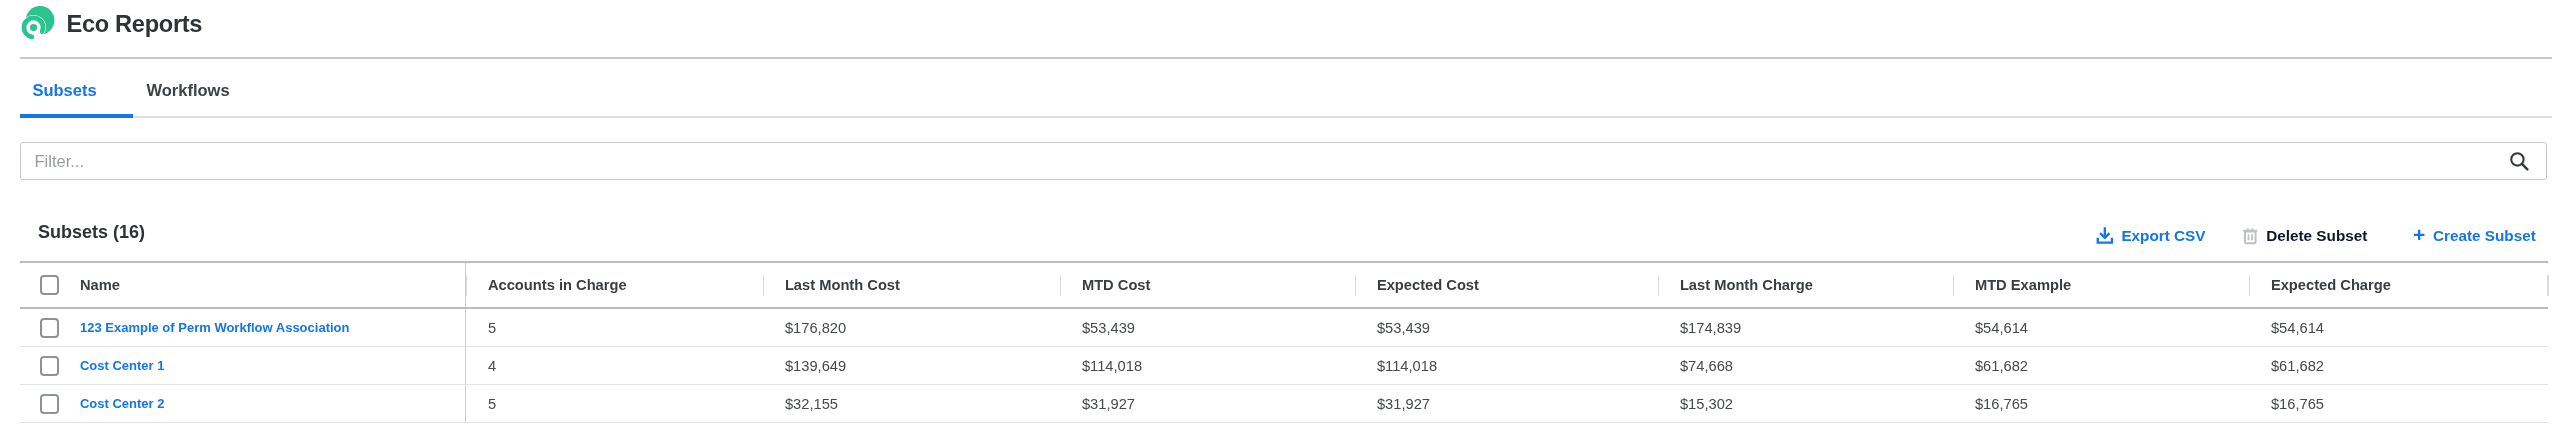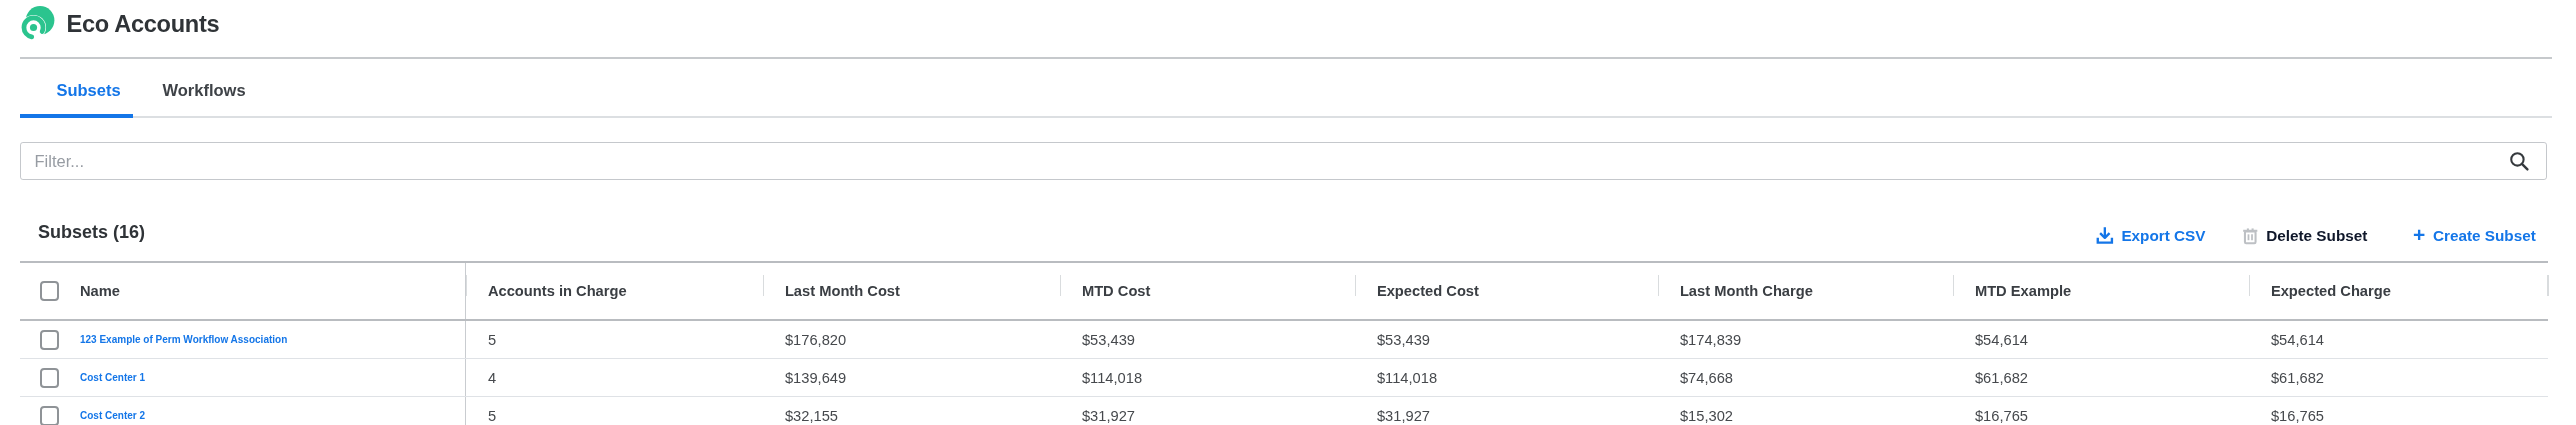--- a/index.html
+++ b/index.html
@@ -6,21 +6,21 @@
   #app{position:absolute;left:0;top:0;width:2576px;height:425px;background:#fff;
        font-family:"Liberation Sans",sans-serif;color:#3c4043;}
 
   
   .page-header{position:absolute;left:17.7px;top:5.9px;display:flex;align-items:center;gap:11.8px;}
   .logo{width:37px;height:37px;display:block;}
   .page-title{font-size:23.6px;font-weight:700;color:#2f3337;letter-spacing:-0.3px;}
   .header-divider{position:absolute;left:19.5px;top:57px;width:2532px;height:1.8px;background:#c6c9cc;}
 
   
-  .tabs{position:absolute;left:32px;top:70px;display:flex;}
+  .tabs{position:absolute;left:8px;top:70px;display:flex;gap:8px;}
   .tab{width:113px;height:41px;display:flex;align-items:center;justify-content:center;
        font-size:16.5px;font-weight:700;color:#3e4247;cursor:pointer;}
   .tab+.tab{width:118px;}
   .tab.active{color:#1476E8;}
   .tabbar-line{position:absolute;left:19.5px;top:116px;width:2532px;height:1.8px;background:#dcdfe2;}
   .tab-underline{position:absolute;left:19.5px;top:114px;width:113px;height:4.1px;background:#1476E8;}
 
   
   .filter-wrap{position:absolute;left:19.5px;top:142px;width:2527px;height:38px;box-sizing:border-box;
        border:1.2px solid #c5c8cc;border-radius:2.9px;background:#fff;}
@@ -37,48 +37,48 @@
   .action svg{display:block;}
   .action.export{left:2096px;color:#1476E8;}
   .action.delete{left:2242px;color:#0f172a;cursor:default;}
   .action.create{left:2413px;color:#1476E8;}
   .plus-glyph{font-size:21px;font-weight:700;line-height:21px;}
 
   
   .table{position:absolute;left:19.5px;top:261px;width:2528px;border-top:2.4px solid #b9bcc0;}
   .trow{display:grid;grid-template-columns:446px 297px 297px 295px 303px 295px 296px 300px;
         box-sizing:border-box;}
-  .trow.head{height:58px;border-bottom:2.4px solid #b9bcc0;}
+  .trow.head{height:46px;border-bottom:2.4px solid #b9bcc0;}
   .trow.body{height:38px;border-bottom:1.2px solid #dfe2e6;}
   .cell{display:flex;align-items:center;box-sizing:border-box;overflow:hidden;white-space:nowrap;}
   .cell.namecol{border-right:1.2px solid #c9ccd0;padding-left:20.6px;gap:20.6px;}
   .cell.val{padding-left:22.4px;font-size:14.7px;color:#46494d;}
   .trow.head .cell{font-size:14.7px;font-weight:700;color:#3a3e43;}
   .trow.head .cell.val{position:relative;}
   .trow.head .cell.val::before{content:"";position:absolute;left:0;top:12.4px;width:1.8px;height:21px;background:#d9dcde;}
   .trow.head .cell.val.last::after{content:"";position:absolute;right:0;top:12.4px;width:1.8px;height:21px;background:#d9dcde;}
   .trow.head .cell.val::before{left:0;}
   .trow.head .cell.namecol::before{display:none;}
   .checkbox{flex:0 0 auto;width:15.3px;height:16px;border:2.4px solid #8f9397;border-radius:4.1px;
         background:#fff;cursor:pointer;}
-  .name-link{font-size:10px;font-weight:700;color:#1476E8;text-decoration:none;cursor:pointer;}
+  .name-link{font-size:13px;font-weight:700;color:#1476E8;text-decoration:none;cursor:pointer;}
 </style>
 </head>
 <body>
 
 <div id="app">
 
   <div class="page-header">
     <svg class="logo" viewBox="0 0 62 62">
       <circle cx="37" cy="24" r="24" fill="#2BC48E"></circle>
       <circle cx="26" cy="36" r="21" fill="#ffffff"></circle>
       <circle cx="26" cy="36" r="16" fill="none" stroke="#2BC48E" stroke-width="8" stroke-dasharray="80 21" stroke-dashoffset="-28" stroke-linecap="round"></circle>
       <circle cx="26" cy="36" r="6" fill="#2BC48E"></circle>
     </svg>
-    <div class="page-title">Eco Accounts</div>
+    <div class="page-title">Eco Reports</div>
   </div>
   <div class="header-divider"></div>
 
   <div class="tabs">
     <div class="tab active">Subsets</div>
     <div class="tab">Workflows</div>
   </div>
   <div class="tabbar-line"></div>
   <div class="tab-underline"></div>
 

